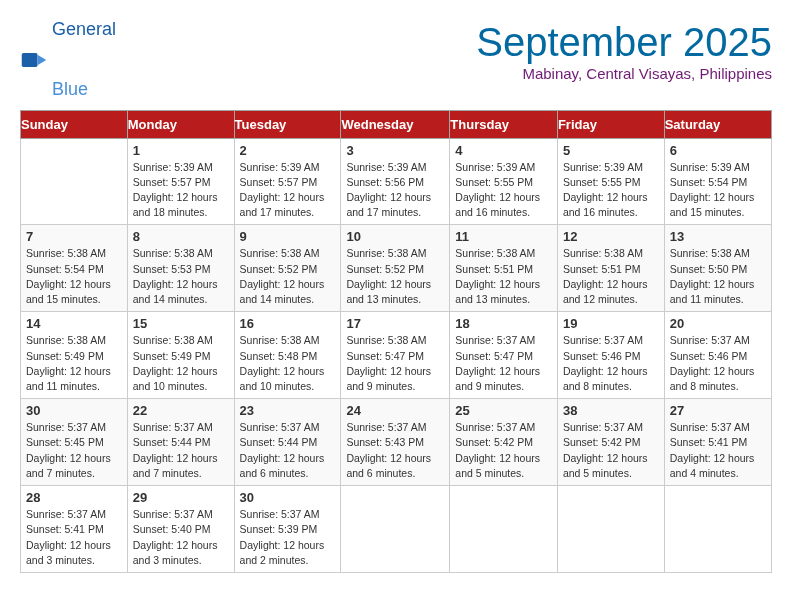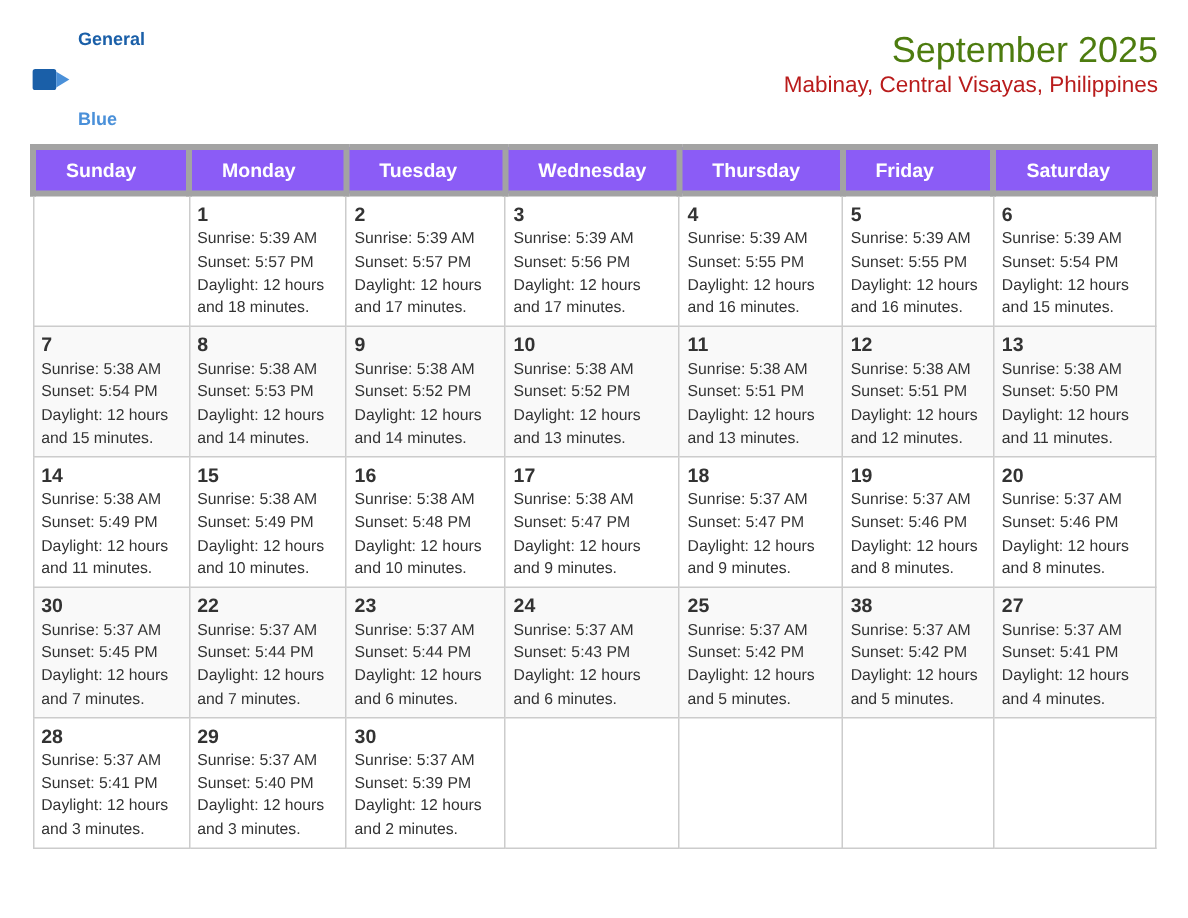--- a/index.html
+++ b/index.html
@@ -14,58 +14,58 @@
       display: flex;
       justify-content: space-between;
       align-items: flex-start;
       margin-bottom: 10px;
     }
     .logo {
       display: flex;
       align-items: center;
     }
     .logo-text {
-      font-size: 12px;
-      font-weight: bold;
+      font-size: 18px;
+      font-weight: normal;
       color: #333;
       line-height: 1.1;
     }
     .logo-text span {
       color: #1a5fa8;
     }
     .logo-icon {
       width: 28px;
       height: 28px;
       margin-right: 4px;
     }
     .title-section {
       text-align: right;
     }
     .month-title {
-      font-size: 24px;
+      font-size: 40px;
       font-weight: normal;
-      color: #4d7c0f;
+      color: #0369a1;
     }
     .location-title {
       font-size: 15px;
-      color: #b91c1c;
+      color: #701a75;
     }
     table {
       width: 100%;
       border-collapse: collapse;
       font-size: 11px;
     }
     thead tr th {
-      background: #8b5cf6;
+      background: #b91c1c;
       color: #fff;
-      padding: 6px 20px;
+      padding: 6px 0;
       text-align: left;
       font-size: 13px;
       font-weight: bold;
-      border: 4px solid #a3a3a3;
+      border: 1px solid #a3a3a3;
     }
     tbody tr td {
       border: 1px solid #ccc;
       vertical-align: top;
       padding: 4px 5px;
       width: 113px;
       min-height: 80px;
     }
     tbody tr:nth-child(even) {
       background: #f9f9f9;

